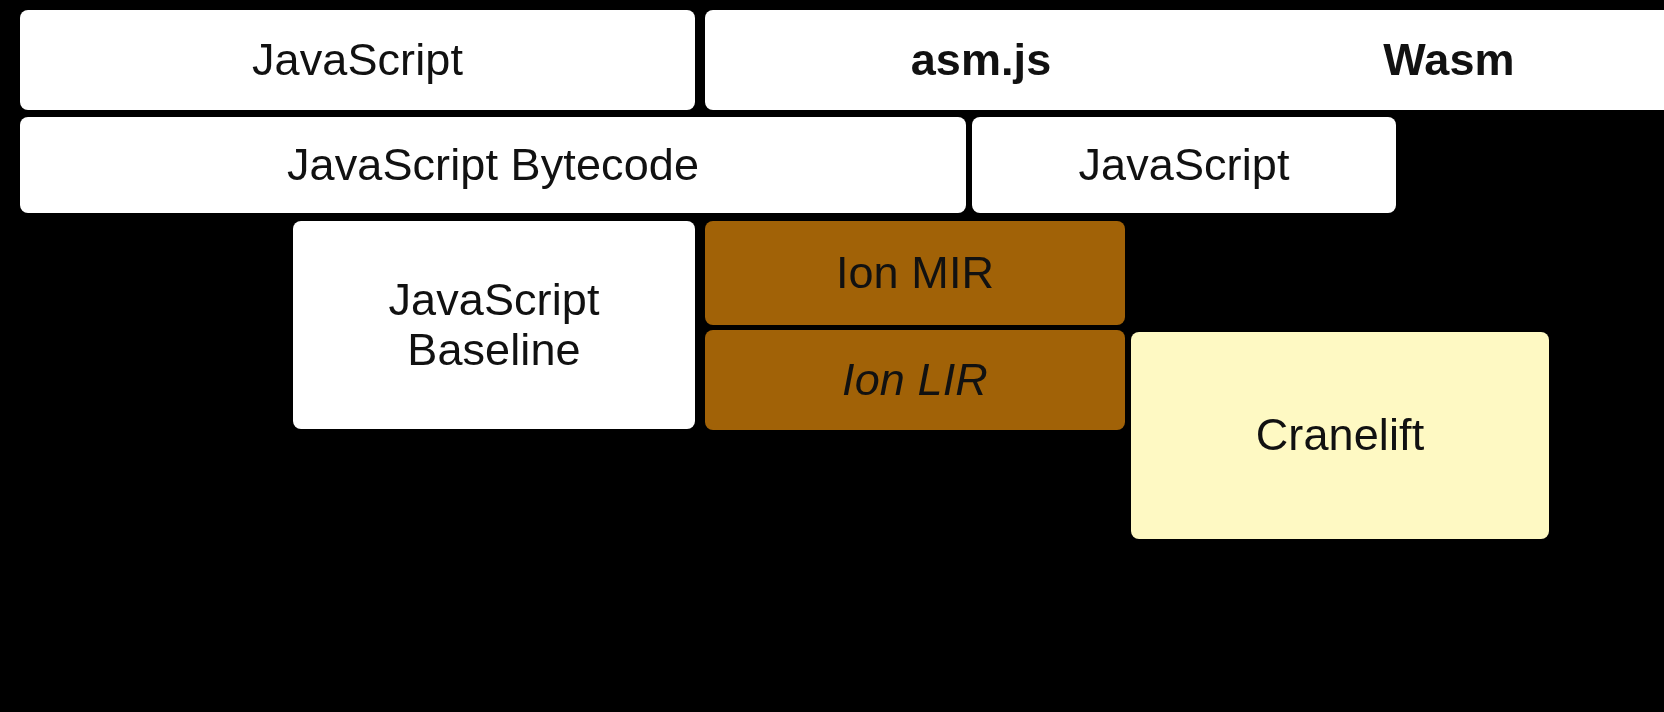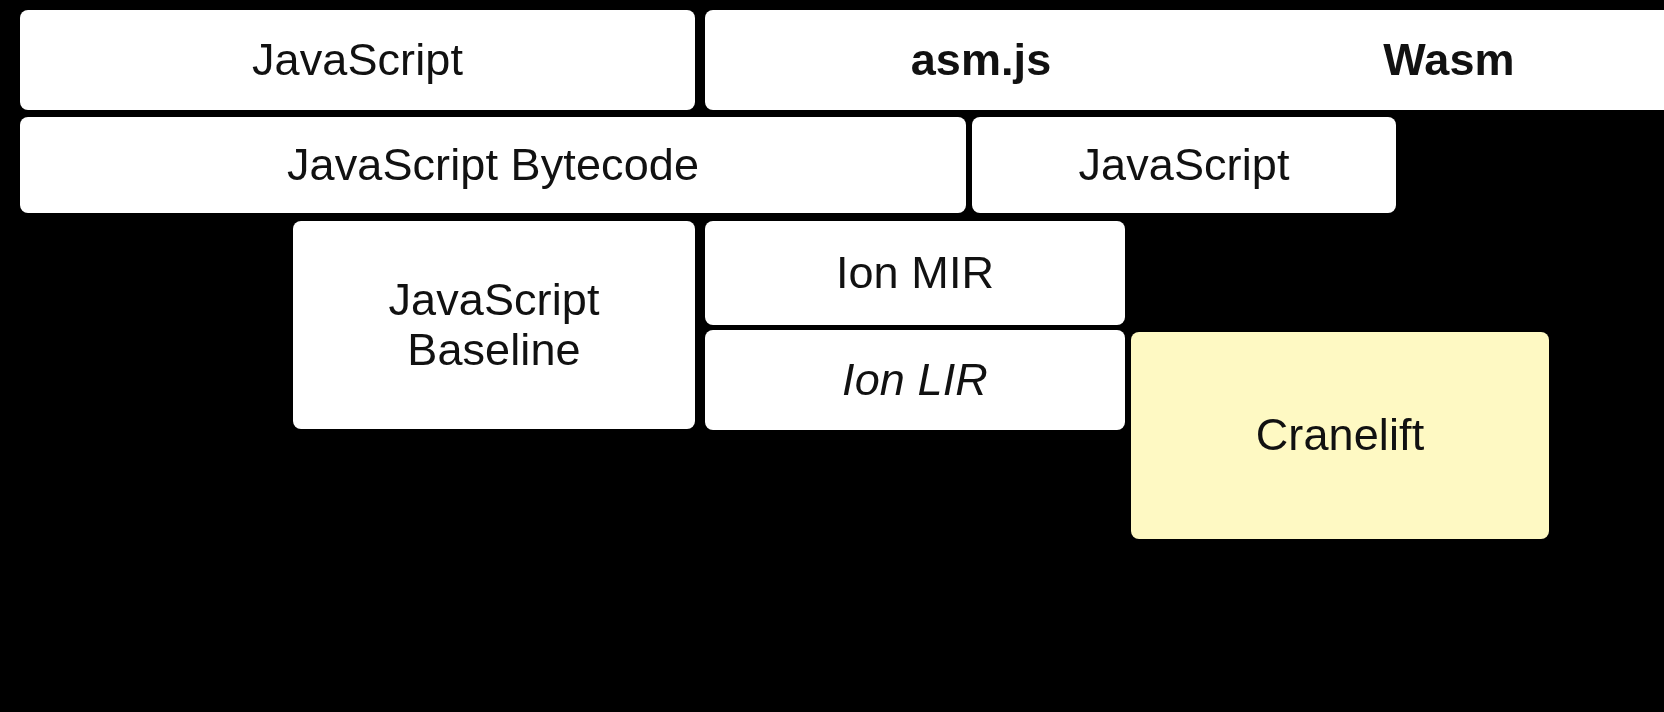--- a/index.html
+++ b/index.html
@@ -30,21 +30,21 @@
     font-family: "Liberation Sans", sans-serif;
     font-size: 45px;
     line-height: 1.12;
     font-weight: 400;
     letter-spacing: 0.1px;
     white-space: pre-line;
     user-select: none;
   }
   .fill-white { background: #ffffff; }
   .fill-gray  { background: #e9e9e9; }
-  .fill-green { background: #ffffff; }
+  .fill-green { background: #a16207; }
   .fill-pink  { background: #fef9c3; }
 </style>
 </head>
 <body>
 
 <div id="diagram" style="background: rgb(0, 0, 0);">
     <div class="node fill-white" style="left: 20px; top: 10px; width: 675px; height: 100px;">JavaScript</div>
     <div class="node fill-white" style="left: 705px; top: 10px; width: 552px; height: 100px; font-weight: bold;">asm.js</div>
     <div class="node fill-white" style="left: 1226px; top: 10px; width: 446px; height: 100px; font-weight: bold;">Wasm</div>
     <div class="node fill-white" style="left: 20px; top: 117px; width: 946px; height: 96px;">JavaScript Bytecode</div>

